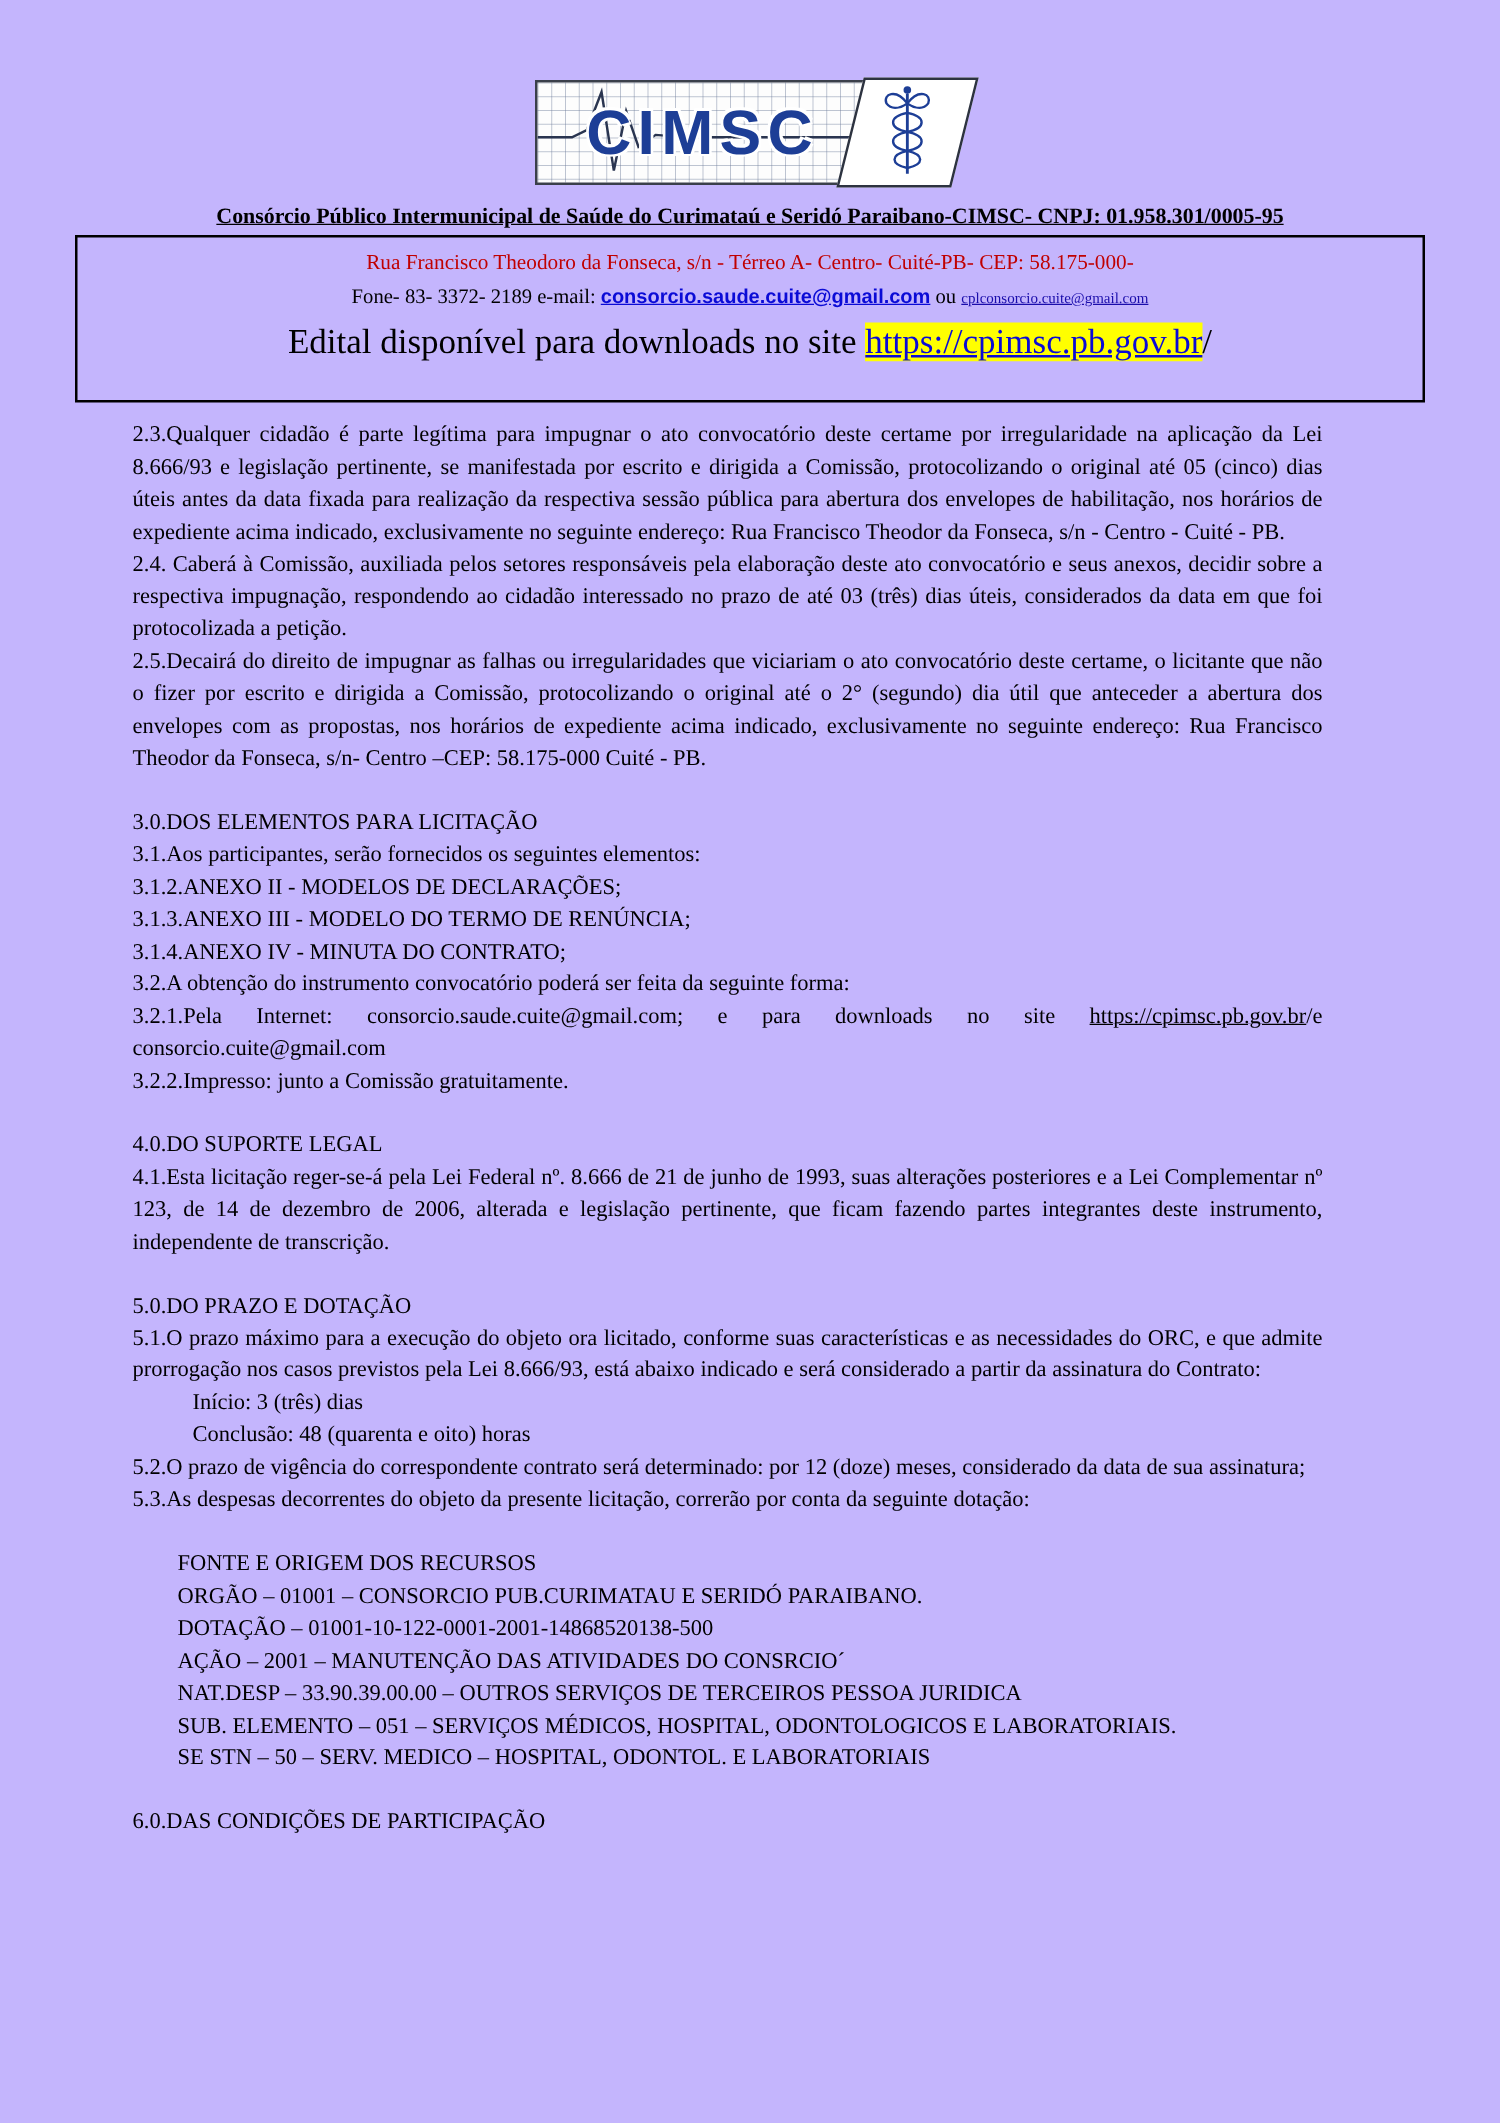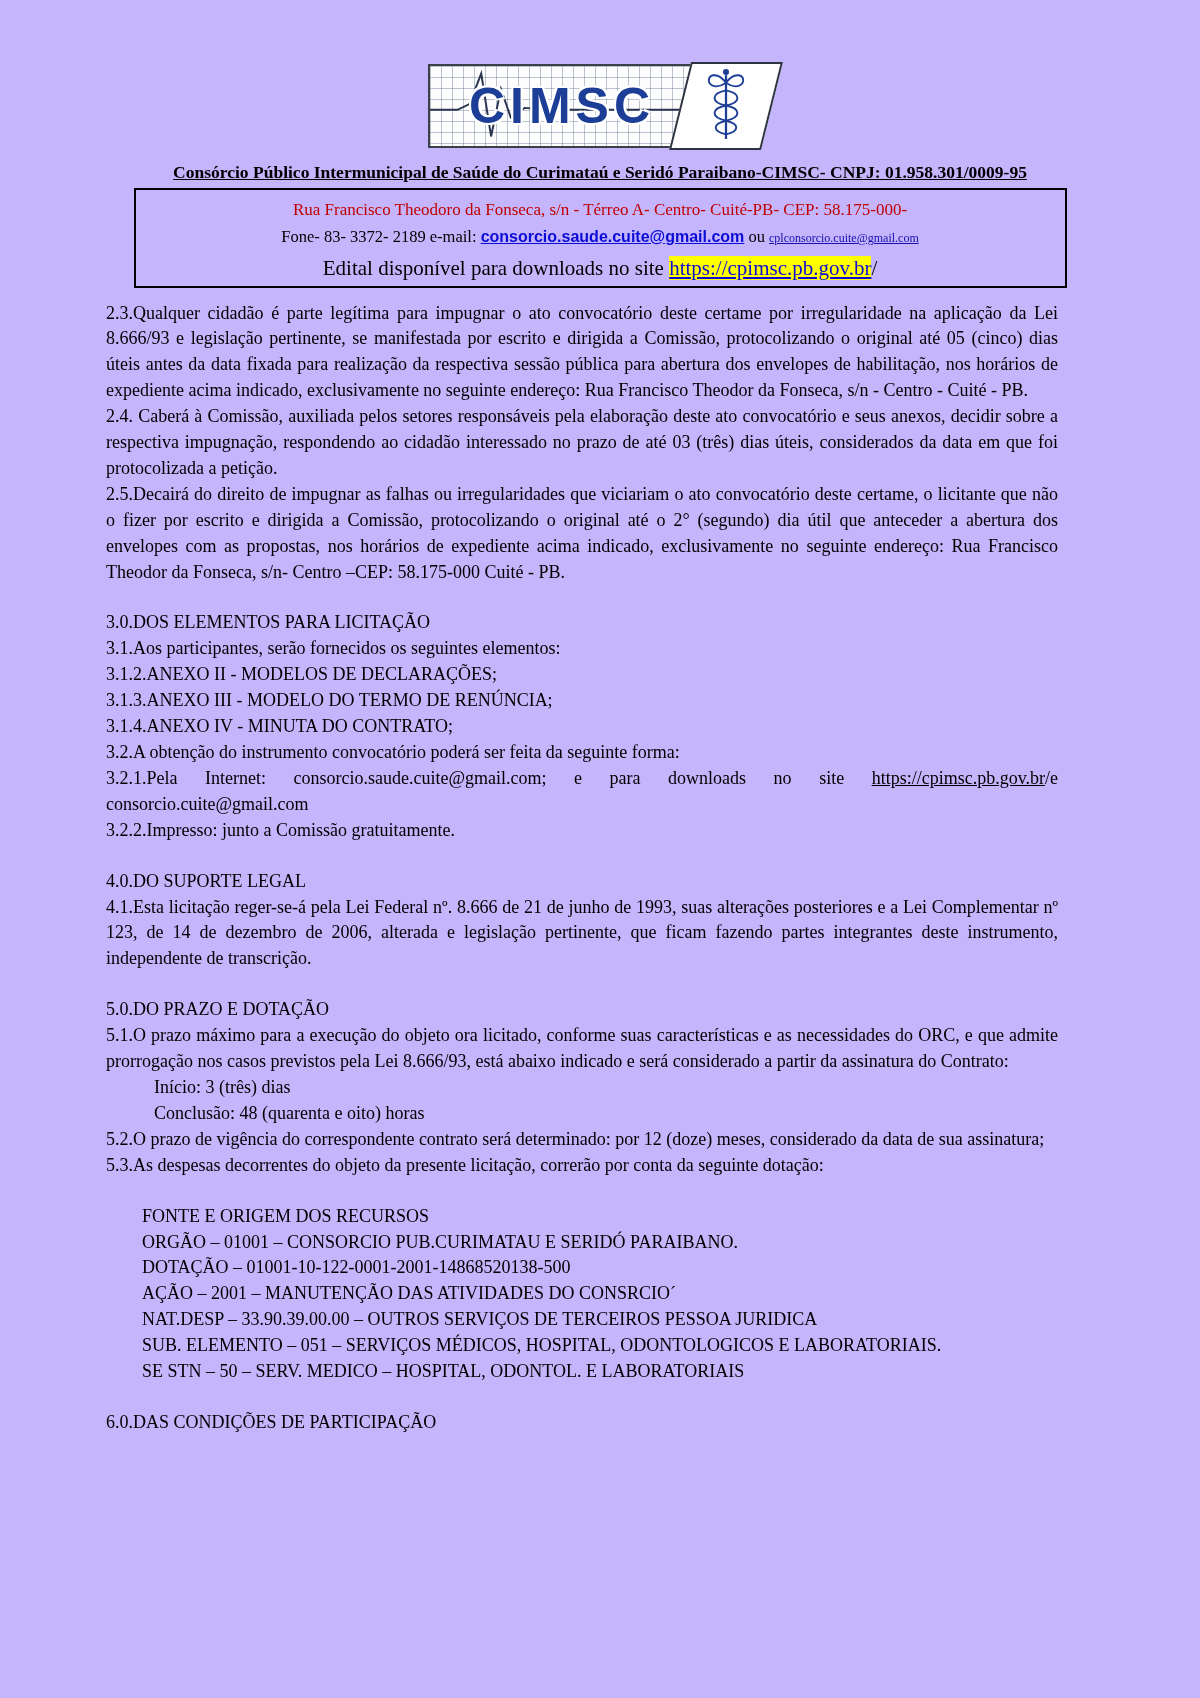--- a/index.html
+++ b/index.html
@@ -67,39 +67,39 @@
   
   .doc-title {
     margin-top: 8px;
     text-align: center;
     font-weight: bold;
     text-decoration: underline;
     font-size: 17.5px;
     line-height: 1.2;
   }
   .header-box {
-    width: 933px;
+    width: 1080px;
     margin: 5px auto 0;
     border: 2px solid #000;
     text-align: center;
-    padding: 9px 10px 3px;
+    padding: 9px 10px 28px;
   }
   .address-line { color: #c00000; font-size: 17px; line-height: 1.35; }
   .phone-line { margin-top: 4px; font-size: 16.5px; line-height: 1.35; }
   .email-main {
     color: #0b0bd6;
     font-family: "Liberation Sans", sans-serif;
     font-weight: bold;
     font-size: 16px;
     text-decoration: underline;
     cursor: pointer;
     text-align: right;
   }
   .email-alt { color: #1a0dab; font-size: 12px; text-decoration: underline; cursor: pointer; }
-  .edital-line { margin-top: 7px; font-size: 21px; line-height: 1.3; }
+  .edital-line { margin-top: 7px; font-size: 28px; line-height: 1.3; }
   .edital-link { color: #0b0bd6; text-decoration: underline; background: #ffff00; cursor: pointer; }
 
   
   .doc-body {
     padding: 13px 142px 0 106px;
     font-size: 18px;
     line-height: 1.44;
   }
   .doc-body p { margin: 0; text-align: justify; }
   .section-gap { margin-top: 25px !important; }
@@ -126,21 +126,21 @@
           <circle cx="30" cy="8" r="4" fill="#1d3e96"></circle>
           <path d="M30,22 C18,6 4,12 8,22 C14,30 24,26 30,22 Z" fill="none" stroke="#1d3e96" stroke-width="2.5"></path>
           <path d="M30,22 C42,6 56,12 52,22 C46,30 36,26 30,22 Z" fill="none" stroke="#1d3e96" stroke-width="2.5"></path>
           <path d="M30,32 C10,36 10,48 30,52 C50,56 50,68 30,72 C12,76 12,86 30,90" fill="none" stroke="#1d3e96" stroke-width="2.5"></path>
           <path d="M30,32 C50,36 50,48 30,52 C10,56 10,68 30,72 C48,76 48,86 30,90" fill="none" stroke="#1d3e96" stroke-width="2.5"></path>
         </svg>
       </div>
     </div>
   </div>
 
-  <div class="doc-title">Consórcio Público Intermunicipal de Saúde do Curimataú e Seridó Paraibano-CIMSC- CNPJ: 01.958.301/0009-95</div>
+  <div class="doc-title">Consórcio Público Intermunicipal de Saúde do Curimataú e Seridó Paraibano-CIMSC- CNPJ: 01.958.301/0005-95</div>
 
   <div class="header-box">
     <div class="address-line">Rua Francisco Theodoro da Fonseca, s/n - Térreo A- Centro- Cuité-PB- CEP: 58.175-000-</div>
     <div class="phone-line"><span>Fone- 83- 3372- 2189 e-mail: </span><a class="email-main">consorcio.saude.cuite@gmail.com</a><span> ou </span><a class="email-alt">cplconsorcio.cuite@gmail.com</a></div>
     <div class="edital-line"><span>Edital disponível para downloads no site </span><a class="edital-link">https://cpimsc.pb.gov.br</a><span>/</span></div>
   </div>
 
   <div class="doc-body">
     <p>2.3.Qualquer cidadão é parte legítima para impugnar o ato convocatório deste certame por irregularidade na aplicação da Lei 8.666/93 e legislação pertinente, se manifestada por escrito e dirigida a Comissão, protocolizando o original até 05 (cinco) dias úteis antes da data fixada para realização da respectiva sessão pública para abertura dos envelopes de habilitação, nos horários de expediente acima indicado, exclusivamente no seguinte endereço: Rua Francisco Theodor da Fonseca, s/n - Centro - Cuité - PB.</p>
     <p>2.4. Caberá à Comissão, auxiliada pelos setores responsáveis pela elaboração deste ato convocatório e seus anexos, decidir sobre a respectiva impugnação, respondendo ao cidadão interessado no prazo de até 03 (três) dias úteis, considerados da data em que foi protocolizada a petição.</p>

